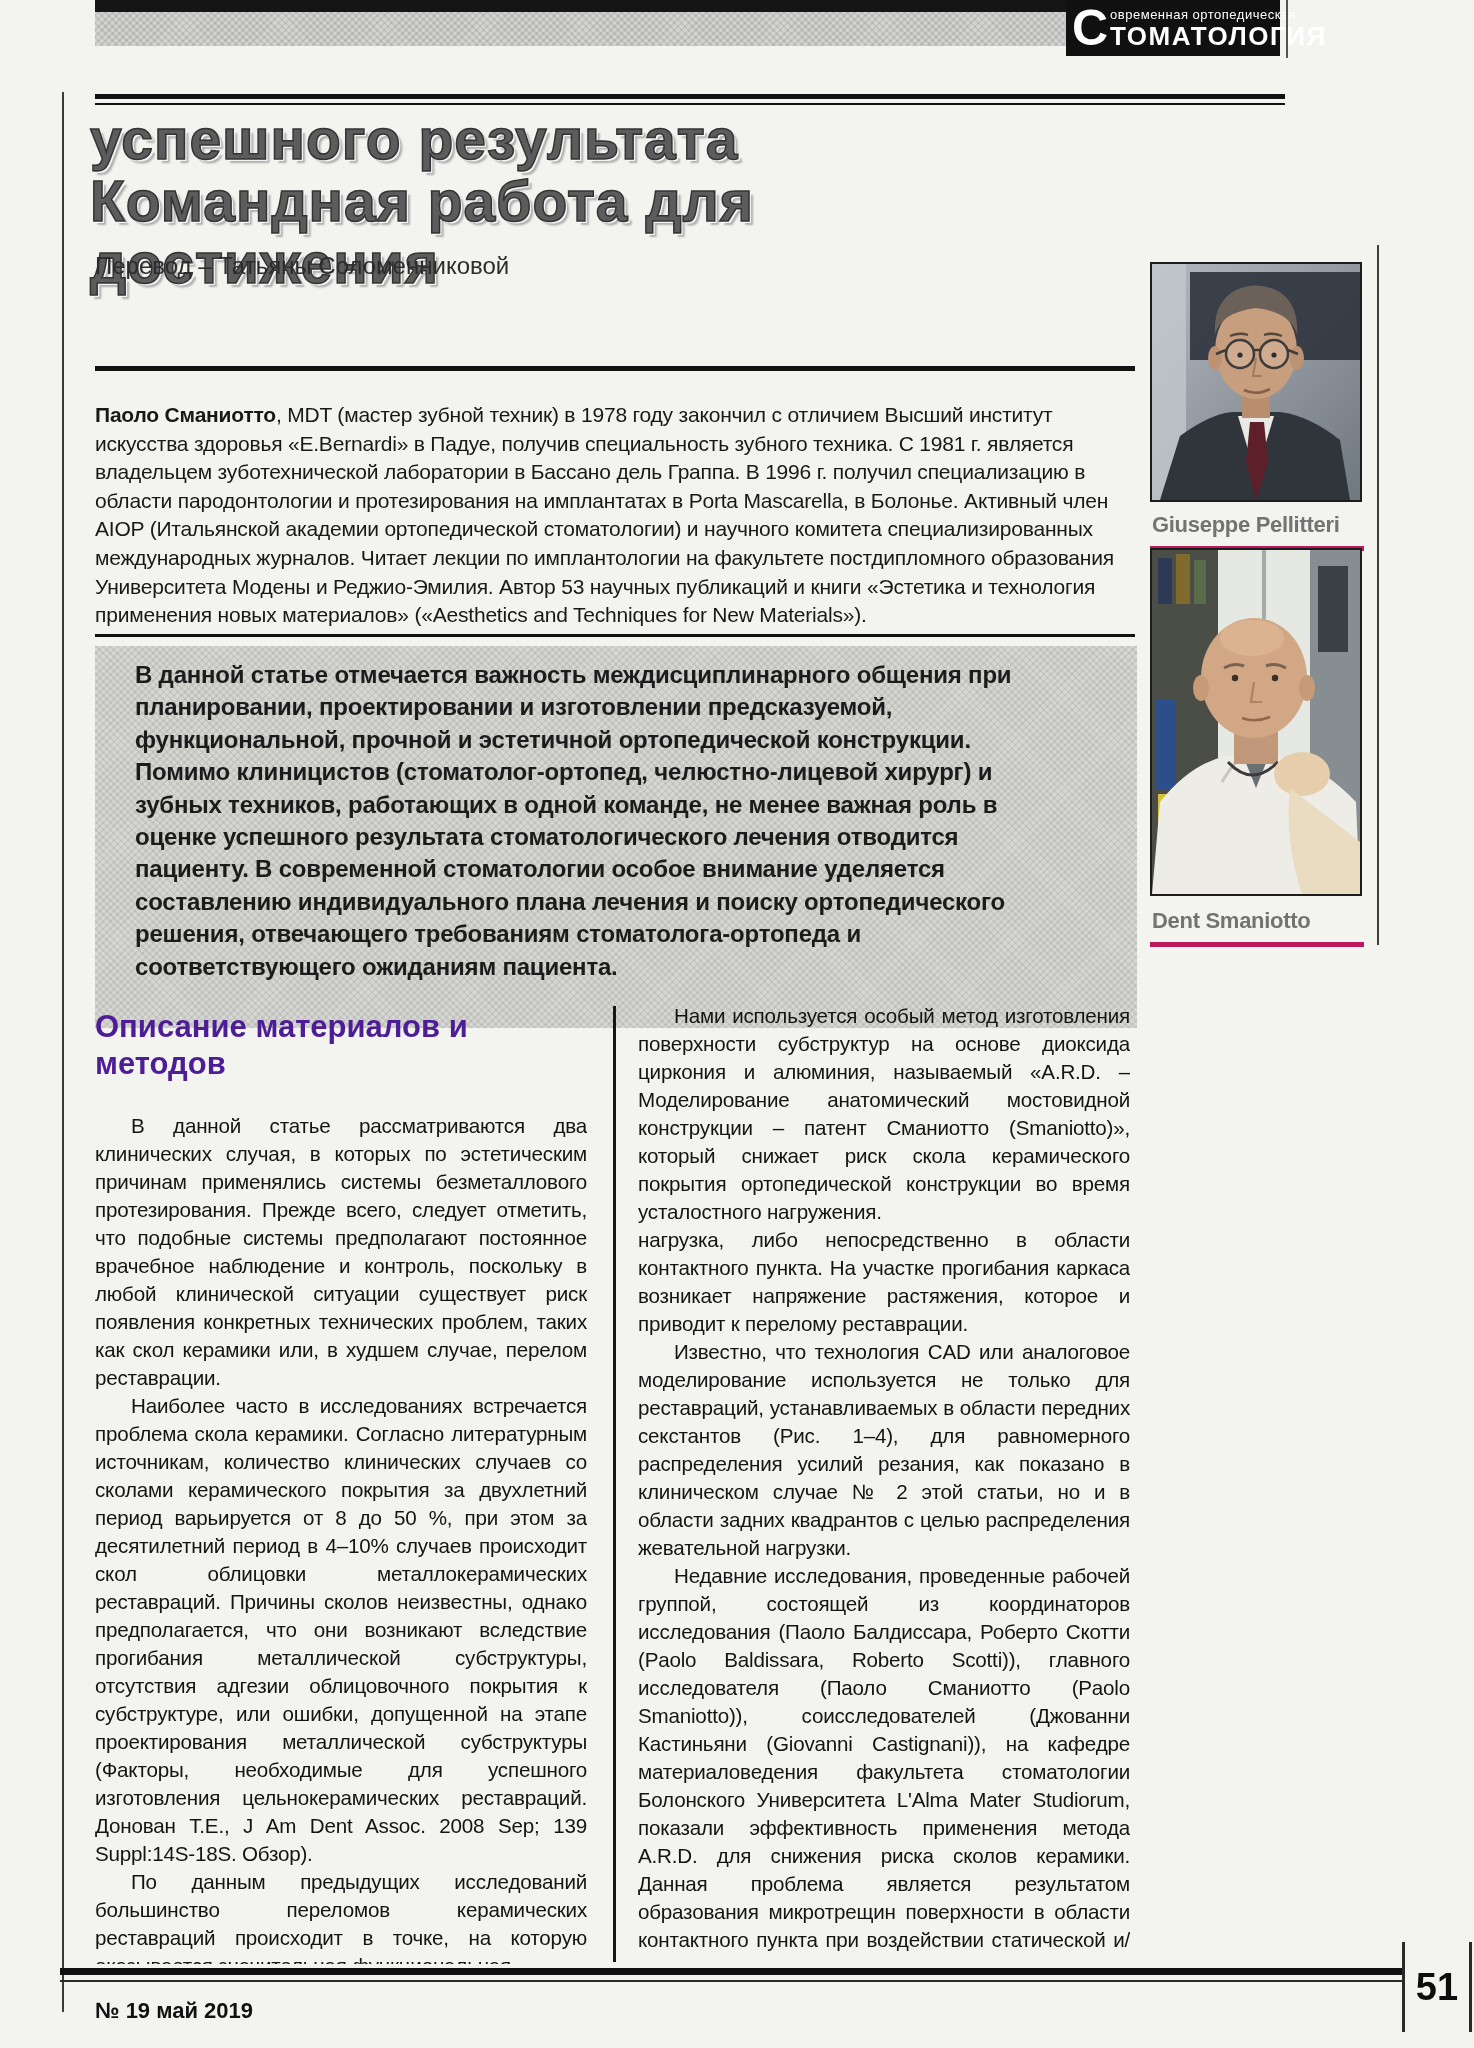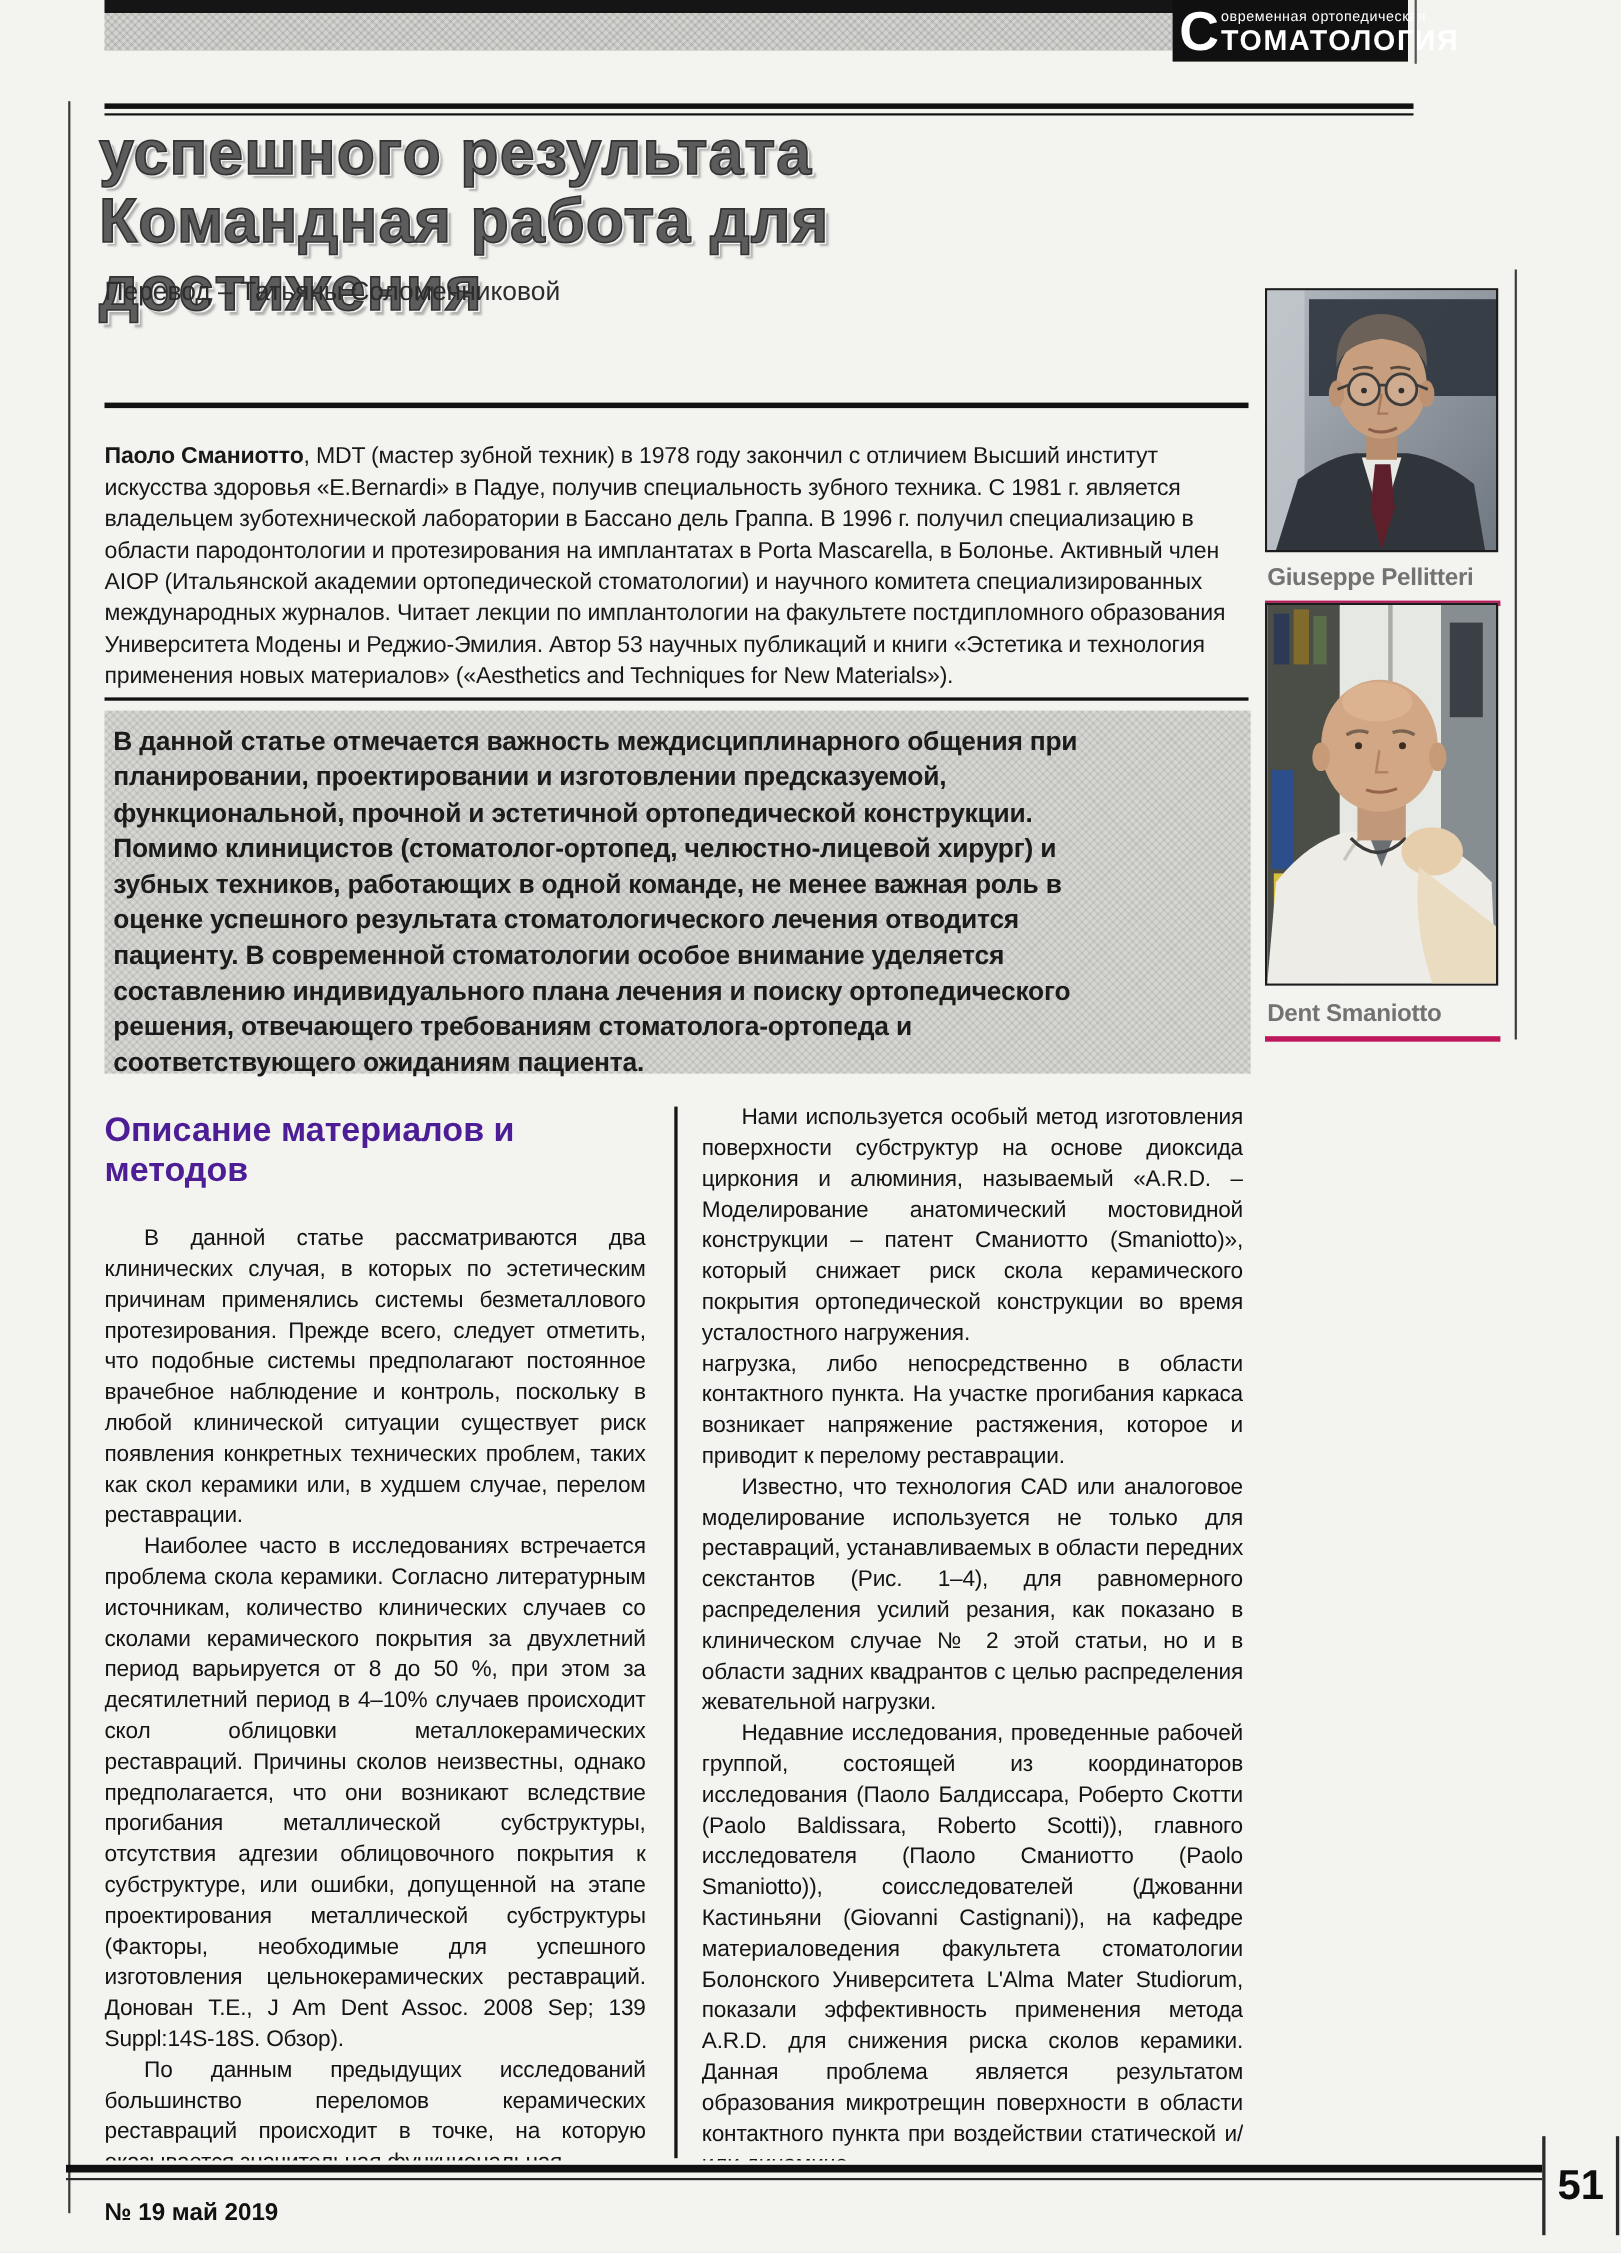--- a/index.html
+++ b/index.html
@@ -29,22 +29,22 @@
     color:#5c5c5c;letter-spacing:1px;-webkit-text-stroke:1.5px #333;
     text-shadow:2px 2px 0 rgba(255,255,255,.85),4px 4px 2px rgba(0,0,0,.28);}
   .translation{left:95px;top:252px;font-size:24px;color:#2c2c2c;}
 
   
   .bio{left:95px;top:380px;width:1028px;font-size:21px;line-height:28.6px;
     color:#181818;letter-spacing:-.2px;}
   .bio-name{font-weight:bold;}
 
   
-  .graybox{left:95px;top:646px;width:1042px;height:330px;box-sizing:border-box;
-    background-color:#d6d6d2;padding:13px 125px 0 8px;
+  .graybox{left:95px;top:646px;width:1042px;height:382px;box-sizing:border-box;
+    background-color:#d6d6d2;padding:13px 125px 0 40px;
     background-image:repeating-linear-gradient(45deg,rgba(0,0,0,.06) 0 2px,transparent 2px 5px),
                      repeating-linear-gradient(-45deg,rgba(0,0,0,.06) 0 2px,transparent 2px 5px);}
   .graybox p{margin:0;font-size:24px;line-height:32.4px;font-weight:bold;color:#1b1b1b;letter-spacing:-.2px;}
 
   
   .col{top:1002px;width:492px;height:962px;overflow:hidden;}
   .col-left{left:95px;}
   .col-right{left:638px;}
   .divider{left:613px;top:1006px;width:3px;height:956px;background:#161616;}
   .col-heading{font-size:31px;line-height:37px;font-weight:bold;width:430px;margin:6px 0 30px 0;color:#4c1d95;}

